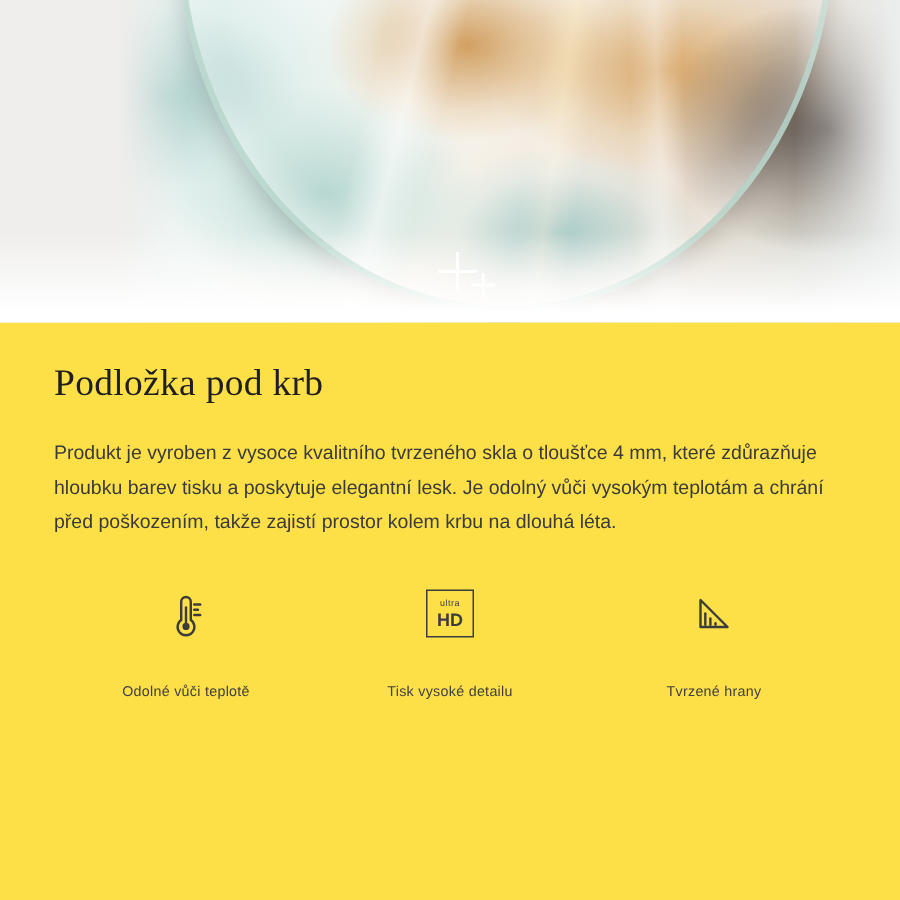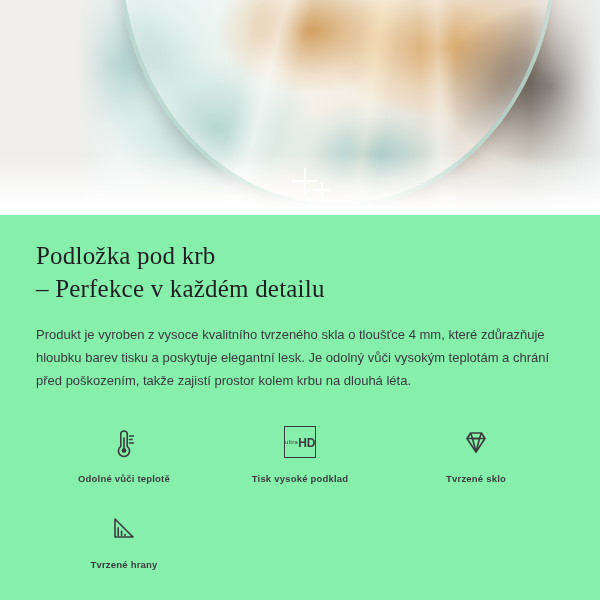--- a/index.html
+++ b/index.html
@@ -12,21 +12,21 @@
     height: 600px;
     overflow: hidden;
     font-family: "Liberation Sans", sans-serif;
     color: #2b2b2b;
   }
 
   .page {
     position: relative;
     width: 600px;
     height: 600px;
-    background: #86efac;
+    background: #fde047;
   }
 
   
   .hero {
     position: relative;
     width: 600px;
     height: 215px;
     overflow: hidden;
     background: #f2f2f2;
   }
@@ -135,36 +135,36 @@
     align-items: center;
     justify-content: flex-start;
   }
   .feature-icon {
     height: 44px;
     display: flex;
     align-items: center;
     justify-content: center;
   }
   .feature-label {
-    margin-top: 9px;
+    margin-top: 25px;
     font-size: 9.5px;
     color: #3d3d3d;
     text-align: center;
     letter-spacing: 0.2px;
-    font-weight: bold;
   }
 
   
   .ico { display: block; }
   .hd-box {
     width: 30px; height: 30px;
     border: 1.6px solid #3c3c3c;
     display: flex;
+    flex-direction: column;
     align-items: center;
-    justify-content: flex-start;
+    justify-content: center;
     line-height: 1;
   }
   .hd-box .u { font-size: 6px; letter-spacing: 0.3px; color: #3c3c3c; }
   .hd-box .hd { font-size: 12px; font-weight: bold; color: #3c3c3c; margin-top: 1px; }
 </style>
 </head>
 <body>
 
 <div class="page">
 
@@ -176,21 +176,20 @@
     <div class="hero-right-shade"></div>
     <div class="sparkle s1"></div>
     <div class="sparkle s2"></div>
     <div class="hero-bottom-shade"></div>
   </div>
 
   <div class="content">
 
     <h1 class="title">
       <span>Podložka pod krb</span>
-      <span class="line2">– Perfekce v každém detailu</span>
     </h1>
 
     <p class="paragraph">Produkt je vyroben z vysoce kvalitního tvrzeného skla o tloušťce 4 mm, které zdůrazňuje hloubku barev tisku a poskytuje elegantní lesk. Je odolný vůči vysokým teplotám a chrání před poškozením, takže zajistí prostor kolem krbu na dlouhá léta.</p>
 
     <div class="features">
 
       <div class="feature">
         <div class="feature-icon">
           <svg class="ico" width="40" height="40" viewBox="0 0 40 40" fill="none" stroke="#3c3c3c" stroke-width="1.6" stroke-linecap="round">
             <path d="M20 9a3.2 3.2 0 0 1 3.2 3.2v12.1a5.6 5.6 0 1 1-6.4 0V12.2A3.2 3.2 0 0 1 20 9z"></path>
@@ -204,35 +203,24 @@
         <div class="feature-label">Odolné vůči teplotě</div>
       </div>
 
       <div class="feature">
         <div class="feature-icon">
           <div class="hd-box">
             <span class="u">ultra</span>
             <span class="hd">HD</span>
           </div>
         </div>
-        <div class="feature-label">Tisk vysoké podklad</div>
+        <div class="feature-label">Tisk vysoké detailu</div>
       </div>
 
 
-      <div class="feature">
-        <div class="feature-icon">
-          <svg class="ico" width="40" height="40" viewBox="0 0 40 40" fill="none" stroke="#3c3c3c" stroke-width="1.6" stroke-linejoin="round">
-            <path d="M11 16.5h18L20 30 11 16.5z"></path>
-            <path d="M11 16.5l3.6-5.5h10.8l3.6 5.5"></path>
-            <path d="M14.6 11l1.9 5.5L20 30l3.5-13.5L25.4 11"></path>
-            <path d="M16.5 16.5h7"></path>
-          </svg>
-        </div>
-        <div class="feature-label">Tvrzené sklo</div>
-      </div>
 
       <div class="feature">
         <div class="feature-icon">
           <svg class="ico" width="40" height="40" viewBox="0 0 40 40" fill="none" stroke="#3c3c3c" stroke-width="1.6" stroke-linecap="round" stroke-linejoin="round">
             <path d="M11 29h18L11 11v18z" stroke-width="1.6"></path>
             <path d="M14.2 27.5l0-7.6"></path>
             <path d="M17.6 27.5l0-4.2"></path>
             <path d="M21 27.5l0-1.0"></path>
           </svg>
         </div>

